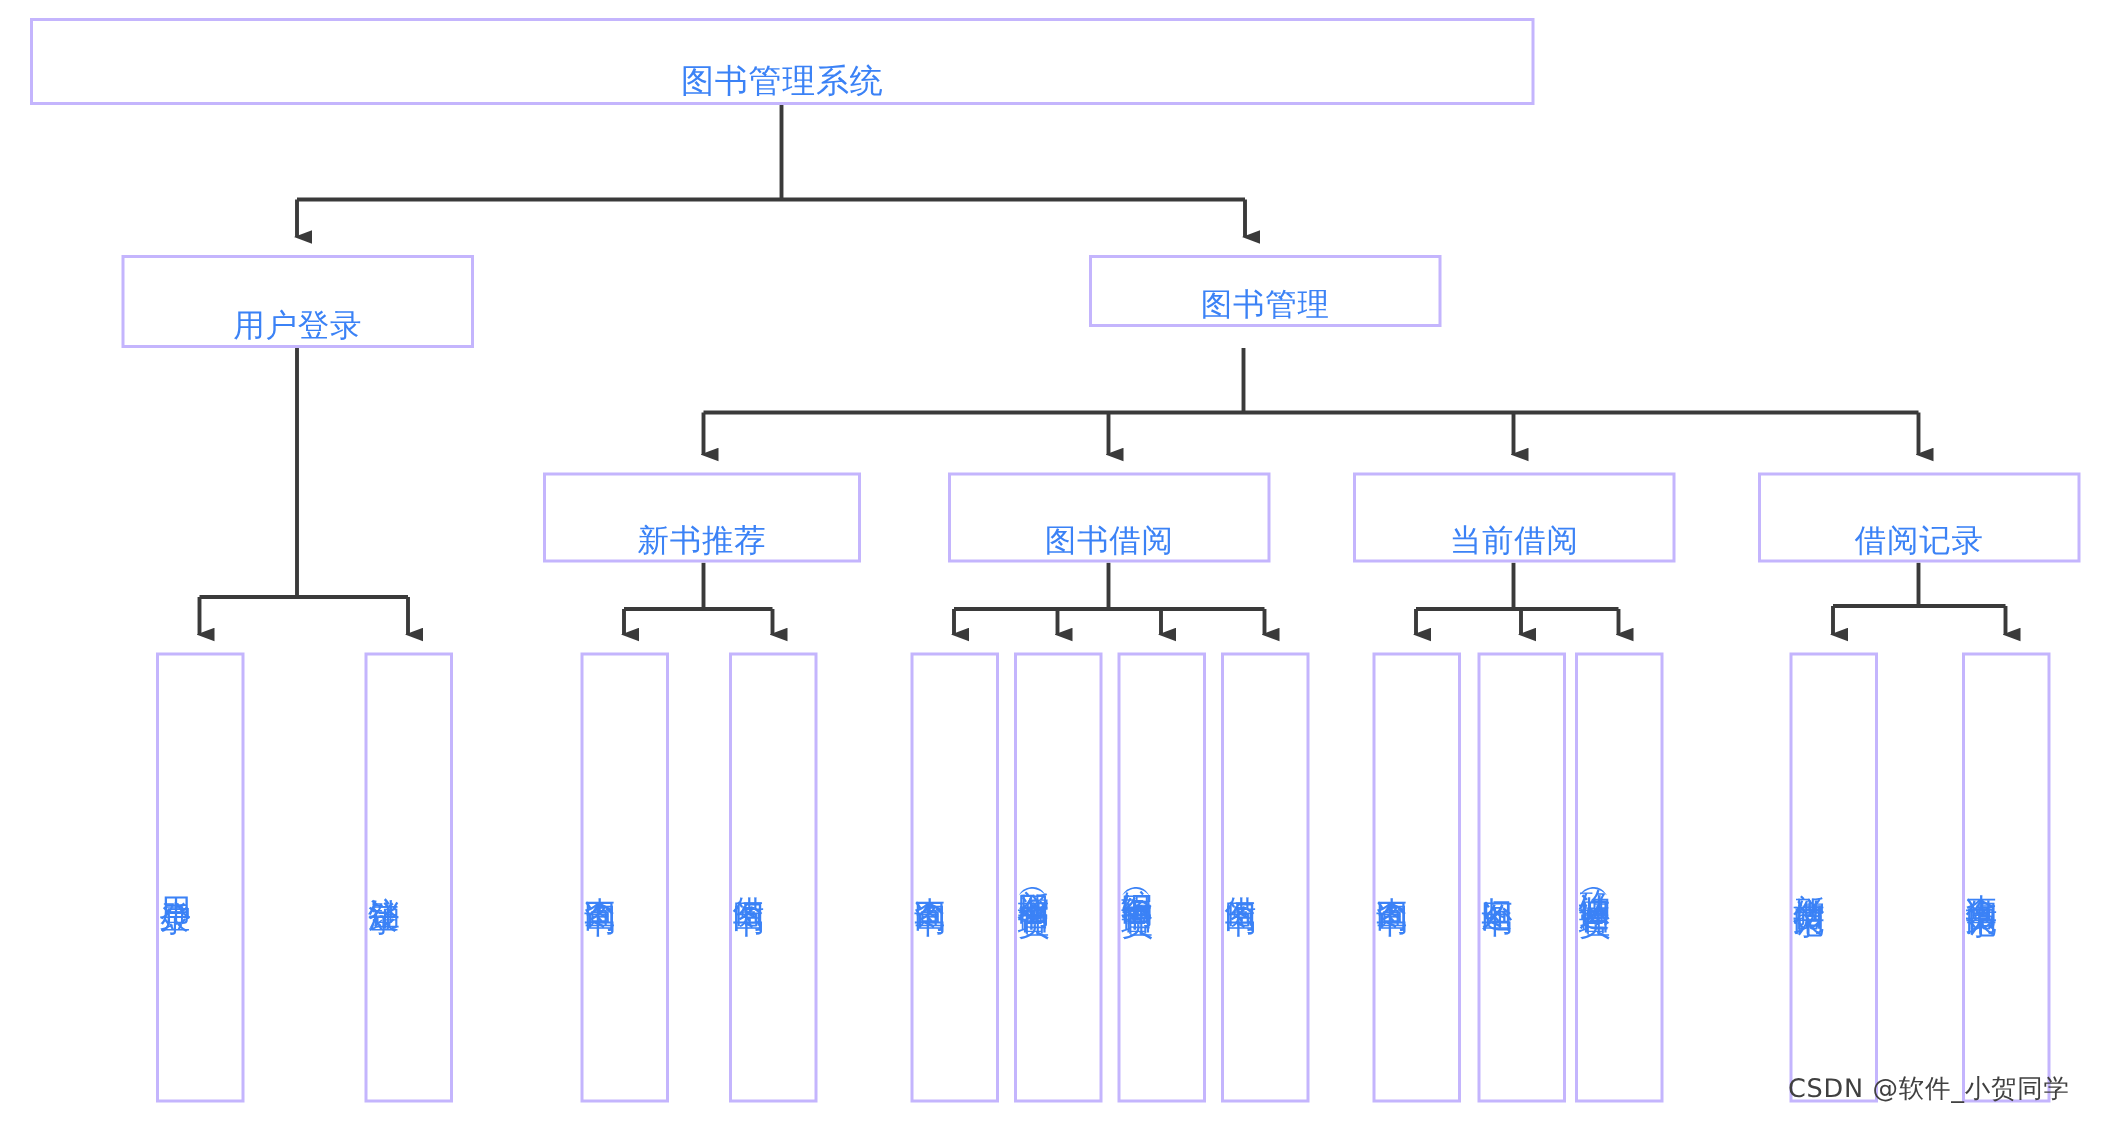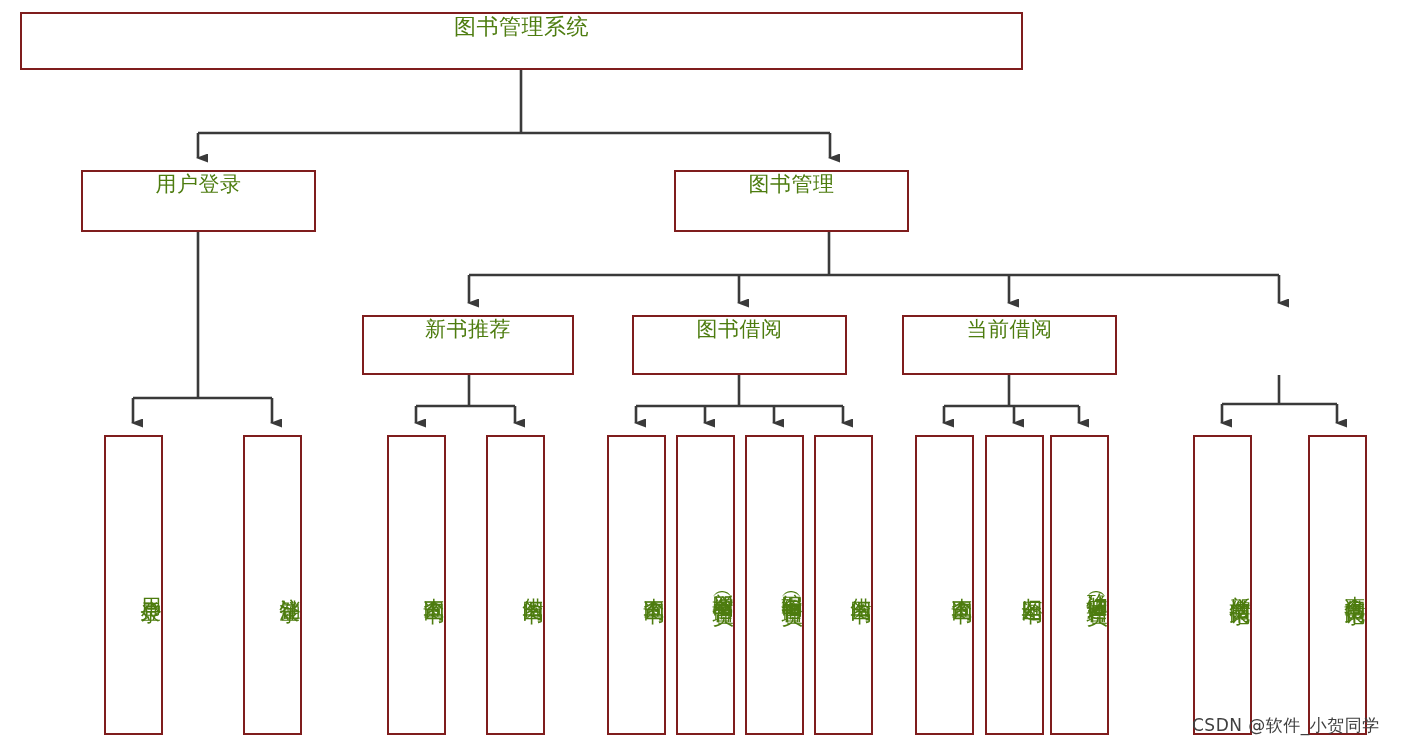--- a/index.html
+++ b/index.html
@@ -25,25 +25,25 @@
     top: 0;
     width: 1405px;
     height: 747px;
     pointer-events: none;
   }
   
   .node {
     position: absolute;
     box-sizing: border-box;
     background: #ffffff;
-    border: 2px solid #7f1d1d;
+    border: 2px solid #c4b5fd;
     display: flex;
-    align-items: flex-start;
+    align-items: flex-end;
     justify-content: center;
-    color: #4d7c0f;
+    color: #3b82f6;
   }
   .node .label {
     display: block;
     text-align: center;
     line-height: 1.18;
     letter-spacing: 0.5px;
   }
   .node.horiz .label {
     font-size: 21px;
   }
@@ -127,36 +127,39 @@
   </svg>
 
   <div class="node root horiz" style="left:20px; top:12px; width:1003px; height:58px;">
     <span class="label">图书管理系统</span>
   </div>
 
   <div class="node horiz" style="left:81px; top:170px; width:235px; height:62px;">
     <span class="label">用户登录</span>
   </div>
 
-  <div class="node horiz" style="left:674px; top:170px; width:235px; height:62px;">
+  <div class="node horiz" style="left:726px; top:170px; width:235px; height:48px;">
     <span class="label">图书管理</span>
   </div>
 
   <div class="node horiz" style="left:362px; top:315px; width:212px; height:60px;">
     <span class="label">新书推荐</span>
   </div>
 
   <div class="node horiz" style="left:632px; top:315px; width:215px; height:60px;">
     <span class="label">图书借阅</span>
   </div>
 
   <div class="node horiz" style="left:902px; top:315px; width:215px; height:60px;">
     <span class="label">当前借阅</span>
   </div>
 
+  <div class="node horiz" style="left:1172px; top:315px; width:215px; height:60px;">
+    <span class="label">借阅记录</span>
+  </div>
 
   <div class="node vert" style="left:104px; top:435px; width:59px; height:300px;">
     <span class="label">用户登录</span>
   </div>
 
   <div class="node vert" style="left:243px; top:435px; width:59px; height:300px;">
     <span class="label">注销登录</span>
   </div>
 
   <div class="node vert" style="left:387px; top:435px; width:59px; height:300px;">

